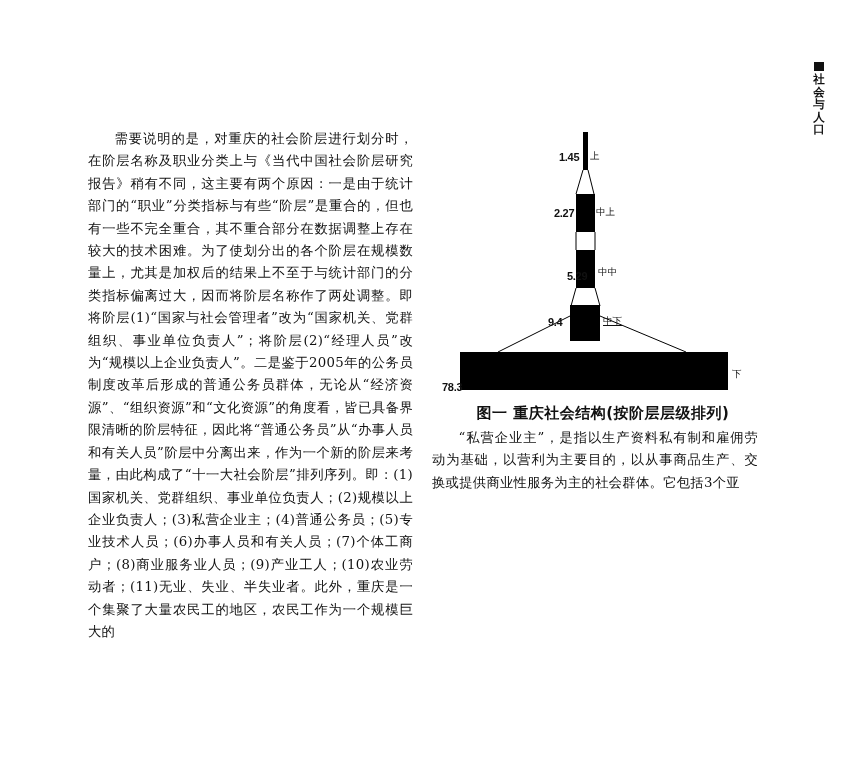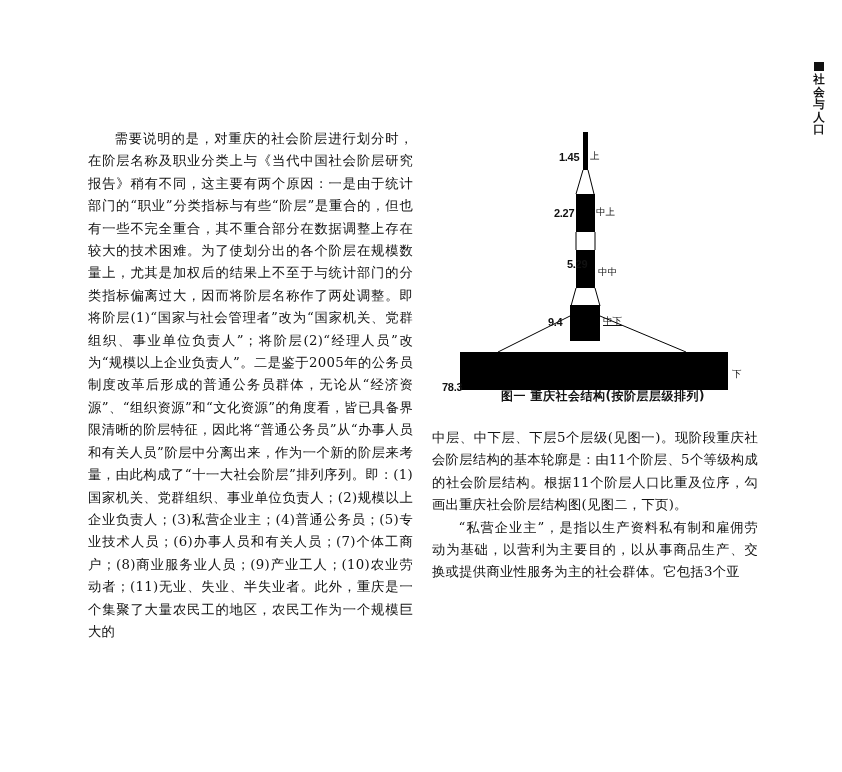--- a/index.html
+++ b/index.html
@@ -13,22 +13,22 @@
   .col { position:absolute; font-size:13.3px; line-height:22.4px; letter-spacing:0.3px; }
   .col-left { left:88px; top:128px; width:325px; }
   .col-right { left:432px; top:427px; width:326px; }
   .col p { margin:0; text-align:justify; }
   .col p.indent { text-indent:2em; }
   .figure { position:absolute; left:440px; top:128px; width:330px; height:290px; }
   .figure svg { position:absolute; left:0; top:0; }
   .fig-label { position:absolute; font-family:"Liberation Sans","DejaVu Sans",sans-serif;
          font-size:11px; font-weight:bold; letter-spacing:-0.3px; }
   .fig-tier { position:absolute; font-family:"DejaVu Sans","Liberation Sans",sans-serif; font-size:9.5px; }
-  .fig-caption { position:absolute; left:28px; top:260px; width:270px; text-align:center;
-         font-family:"DejaVu Sans","Liberation Sans",sans-serif; font-weight:bold; font-size:12px; letter-spacing:0.5px; }
+  .fig-caption { position:absolute; left:28px; top:276px; width:270px; text-align:center;
+         font-family:"DejaVu Sans","Liberation Sans",sans-serif; font-weight:bold; font-size:15px; letter-spacing:0.5px; }
 </style>
 </head>
 <body>
 
 <div class="side-label">
   <span class="sq"></span>
   <span class="ch">社</span>
   <span class="ch">会</span>
   <span class="ch">与</span>
   <span class="ch">人</span>
@@ -61,25 +61,24 @@
 
     <line x1="130" y1="188" x2="58" y2="224" stroke="#000" stroke-width="1"></line>
     <line x1="160" y1="188" x2="246" y2="224" stroke="#000" stroke-width="1"></line>
 
     <rect x="20" y="224" width="268" height="38" fill="#000"></rect>
   </svg>
   <span class="fig-label" style="left:119px; top:23px;">1.45</span>
   <span class="fig-tier" style="left:150px; top:22px;">上</span>
   <span class="fig-label" style="left:114px; top:79px;">2.27</span>
   <span class="fig-tier" style="left:156px; top:78px;">中上</span>
-  <span class="fig-label" style="left:114px; top:130px;padding-left:13px;">5.29</span>
+  <span class="fig-label" style="left:114px; top:142px;padding-left:13px;">5.29</span>
   <span class="fig-tier" style="left:158px; top:138px;">中中</span>
   <span class="fig-label" style="left:108px; top:188px;">9.4</span>
   <span class="fig-tier" style="left:163px; top:187px;text-decoration:underline;">中下</span>
   <span class="fig-label" style="left:2px; top:241px;margin-top:12px;">78.3</span>
   <span class="fig-tier" style="left:292px; top:240px;">下</span>
   <div class="fig-caption">图一  重庆社会结构(按阶层层级排列)</div>
 </div>
 
 <div class="col col-right">
-  <p>中层、中下层、下层5个层级(见图一)。现阶段重庆社会阶层结构的基本轮廓是：由11个阶层、5个等级构成的社会阶层结构。根据11个阶层人口比重及位序，勾画出重庆社会阶层结构图(见图二，下页)。</p>
   <p class="indent">“私营企业主”，是指以生产资料私有制和雇佣劳动为基础，以营利为主要目的，以从事商品生产、交换或提供商业性服务为主的社会群体。它包括3个亚</p>
 </div>
 
 </body></html>

